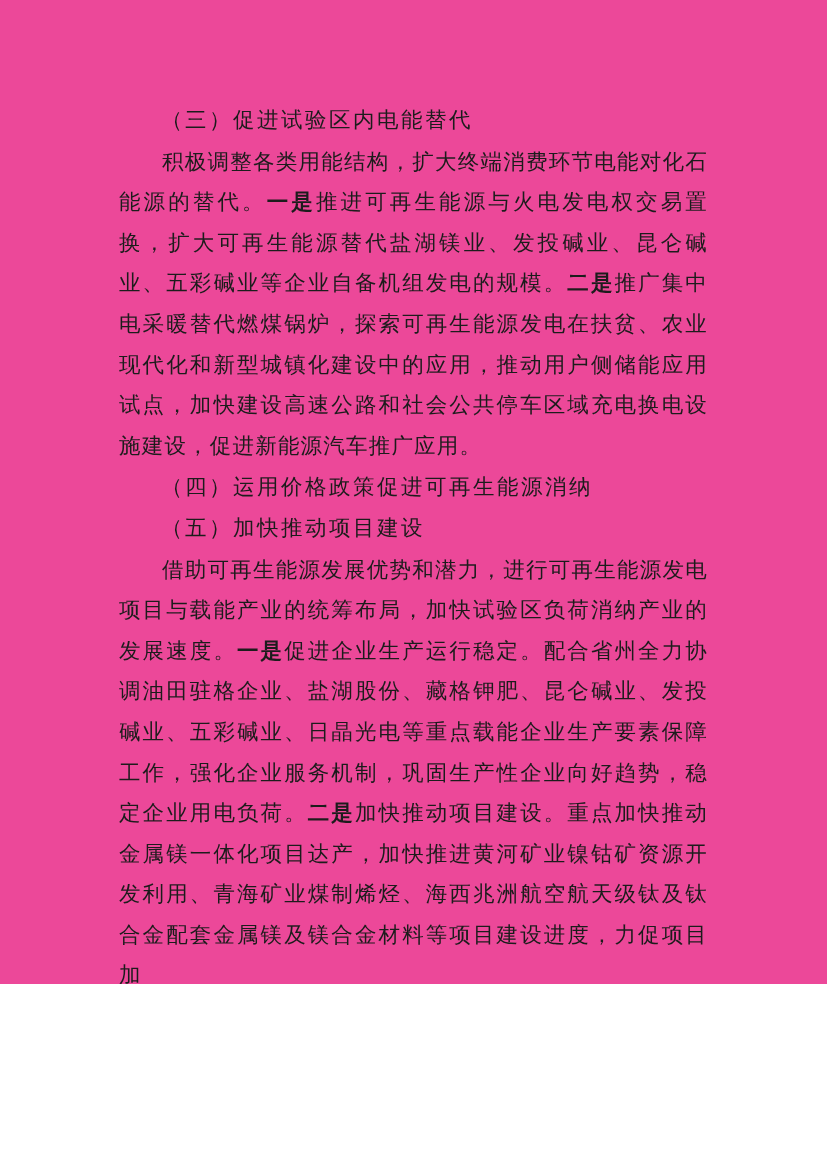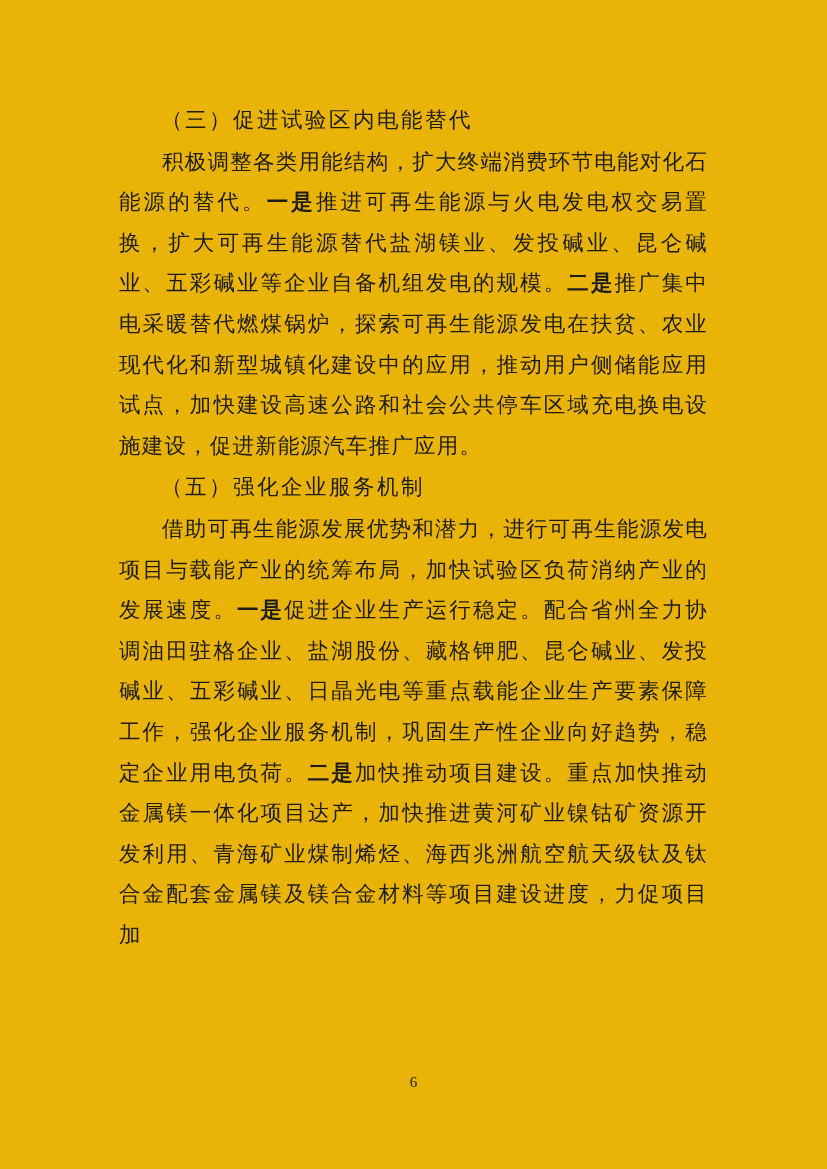--- a/index.html
+++ b/index.html
@@ -4,22 +4,22 @@
 <style>
   * { box-sizing: border-box; }
   html, body {
     margin: 0;
     padding: 0;
     background: #ffffff;
   }
   .page {
     position: relative;
     width: 827px;
-    height: 1169px;
-    background: #eab308;
+    height: 984px;
+    background: #ec4899;
     overflow: hidden;
     font-family: "Liberation Serif", "DejaVu Serif", serif;
     color: #1c1c1c;
   }
   .content {
     position: absolute;
     left: 118px;
     top: 100px;
     width: 591px;
     font-size: 21.5px;
@@ -60,23 +60,24 @@
 
 <div class="page">
   <main class="content">
 
     <section>
       <h3 class="section-heading">（三）促进试验区内电能替代</h3>
       <p class="paragraph"><span>积极调整各类用能结构，扩大终端消费环节电能对化石能源的替代。</span><b>一是</b><span>推进可再生能源与火电发电权交易置换，扩大可再生能源替代盐湖镁业、发投碱业、昆仑碱业、五彩碱业等企业自备机组发电的规模。</span><b>二是</b><span>推广集中电采暖替代燃煤锅炉，探索可再生能源发电在扶贫、农业现代化和新型城镇化建设中的应用，推动用户侧储能应用试点，加快建设高速公路和社会公共停车区域充电换电设施建设，促进新能源汽车推广应用。</span></p>
     </section>
 
     <section>
+      <h3 class="section-heading">（四）运用价格政策促进可再生能源消纳</h3>
     </section>
 
     <section>
-      <h3 class="section-heading">（五）强化企业服务机制</h3>
+      <h3 class="section-heading">（五）加快推动项目建设</h3>
       <p class="paragraph"><span>借助可再生能源发展优势和潜力，进行可再生能源发电项目与载能产业的统筹布局，加快试验区负荷消纳产业的发展速度。</span><b>一是</b><span>促进企业生产运行稳定。配合省州全力协调油田驻格企业、盐湖股份、藏格钾肥、昆仑碱业、发投碱业、五彩碱业、日晶光电等重点载能企业生产要素保障工作，强化企业服务机制，巩固生产性企业向好趋势，稳定企业用电负荷。</span><b>二是</b><span>加快推动项目建设。重点加快推动金属镁一体化项目达产，加快推进黄河矿业镍钴矿资源开发利用、青海矿业煤制烯烃、海西兆洲航空航天级钛及钛合金配套金属镁及镁合金材料等项目建设进度，力促项目加</span></p>
     </section>
 
   </main>
 
   <footer class="page-number">6</footer>
 </div>
 
 </body></html>

